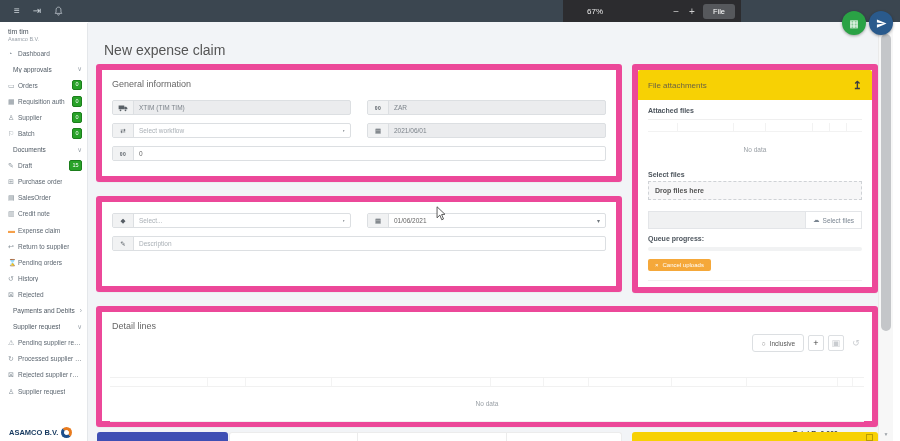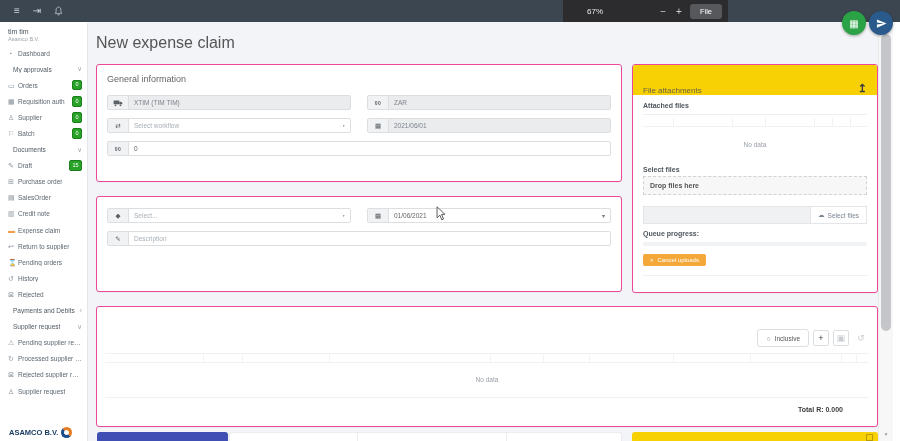--- a/index.html
+++ b/index.html
@@ -4,21 +4,21 @@
 <style>
   html,body{margin:0;padding:0}
   body{width:900px;height:441px;overflow:hidden;position:relative;background:#fff;
        font-family:"Liberation Sans",sans-serif;color:#555;-webkit-font-smoothing:antialiased}
 
   
   .topbar{position:absolute;left:0;top:0;width:900px;height:22px;background:#3b4650;
           display:flex;align-items:center;gap:13px;padding-left:14px;box-sizing:border-box;z-index:6}
   .tb-ic{color:#cdd5db;font-size:10px;line-height:1;cursor:pointer}
   .tb-ic svg{display:block}
-  .zoombox{position:absolute;left:563px;top:0;height:22px;width:165px;background:#2c2c2f;
+  .zoombox{position:absolute;left:563px;top:0;height:22px;width:178px;background:#2c2c2f;
            display:flex;align-items:center;padding:0 6px;box-sizing:border-box;color:#ececec;font-size:8px}
   .zoombox .zlevel{margin-left:18px}
   .zbtn{color:#cfcfcf;font-size:10px;cursor:pointer}
   .zbtn.minus{margin-left:auto}
   .zbtn.plus{margin-left:10px}
   .reset{background:#56585c;color:#fff;border:none;border-radius:3px;font-size:7.5px;
          padding:3px 10px;margin-left:8px;cursor:pointer;font-family:inherit}
 
   
   .fab{position:absolute;top:11px;width:24px;height:24px;border-radius:50%;z-index:7;cursor:pointer;
@@ -41,22 +41,22 @@
   .si-badge{margin-left:auto;background:#28a228;border:1px solid #1c7e1c;color:#fff;font-size:5.5px;
             line-height:1;padding:1.5px 2.5px;border-radius:2px}
   .si-chev{margin-left:auto;color:#9aa2aa;font-size:6.5px}
   .brand{position:absolute;bottom:3px;left:9px;display:flex;align-items:center;gap:3px;
          font-size:7.5px;font-weight:bold;color:#16395f}
   .brand-circle{width:5px;height:5px;border-radius:50%;border:3px solid #e87b1e;
                 border-left-color:#1d4f8c;border-bottom-color:#1d4f8c;display:inline-block}
 
   
   .main{position:absolute;left:88px;top:22px;width:790px;bottom:0;background:#f2f4f7;overflow:hidden}
-  .page-title{position:absolute;left:8px;top:12px;margin:0;font-size:16px;font-weight:normal;color:#555}
-  .panel{position:absolute;background:#fff;border:1px solid #ec4899;border-radius:3px;
+  .page-title{position:absolute;left:8px;top:12px;margin:8px;font-size:14px;font-weight:normal;color:#555}
+  .panel{position:absolute;background:#fff;border:6px solid #ec4899;border-radius:3px;
          box-sizing:border-box;box-shadow:0 1px 1px rgba(0,0,0,.03)}
   .panel h2{margin:0;padding:9px 10px 0;font-size:9px;font-weight:normal;color:#666}
   .p-general{left:8px;top:42px;width:526px;height:118px}
   .p-purpose{left:8px;top:174px;width:526px;height:96px}
   .p-attach{left:544px;top:42px;width:246px;height:229px}
   .p-details{left:8px;top:284px;width:782px;height:121px}
 
   .frow{display:flex;gap:16px;padding:0 10px;margin-top:8px}
   .frow.first{margin-top:11px}
   .field{flex:1;display:flex;align-items:center;height:15px;border:1px solid #dcdfe2;border-radius:2px;
@@ -64,21 +64,21 @@
   .fic{width:20px;align-self:stretch;background:#f1f2f3;border-right:1px solid #dcdfe2;flex:none;
        display:flex;align-items:center;justify-content:center;font-size:6.5px;color:#565d64}
   .fic.txt{font-size:5px;letter-spacing:.5px;font-weight:bold}
   .fval{padding:0 5px;font-size:6.5px;color:#666;white-space:nowrap}
   .field.disabled{background:#ebecee}
   .field.disabled .fval{color:#7c838a}
   .ph{color:#aab0b6}
   .caret{margin-left:auto;padding-right:5px;color:#6f767c;font-size:6px}
 
   
-  .attach-head{height:30px;background:#f7d104;border-radius:2px 2px 0 0;display:flex;align-items:flex-end;
+  .attach-head{height:30px;background:#f7d104;border-radius:2px 2px 0 0;display:flex;align-items:center;
                padding:0 10px;font-size:8px;color:#6b6344}
   .attach-head .up-ic{margin-left:auto;color:#3e3e3e;font-size:11px;font-weight:bold}
   .attach-body{padding:7px 10px 0}
   .subhead{font-size:7px;font-weight:bold;color:#4d555d;padding-bottom:5px;border-bottom:1px solid #efefef}
   .at-headers{display:flex;margin-top:3px;border-bottom:1px solid #f2f2f2}
   .at-h{font-size:6px;color:#9aa0a6;padding:4px 3px;border-right:1px solid #f2f2f2;
         white-space:nowrap;overflow:hidden;box-sizing:border-box}
   .at-h:nth-child(1){width:14%}.at-h:nth-child(2){width:26%}.at-h:nth-child(3){width:15%}
   .at-h:nth-child(4){width:22%}.at-h:nth-child(5){width:8%}.at-h:nth-child(6){width:8%}
   .at-h:nth-child(7){width:7%;border-right:none}
@@ -389,20 +389,21 @@
       <div class="qbar"></div>
       <button class="cancel-btn">
         <span>×</span>
         <span>Cancel uploads</span>
       </button>
       <div class="a-divider"></div>
     </div>
   </section>
 
   <section class="panel p-details">
+    <h2>Detail lines</h2>
     <div class="dl-controls">
       <div class="incl-pill">
         <span class="circ">○</span>
         <span>Inclusive</span>
       </div>
       <button class="ctl">+</button>
       <button class="ctl dis">▣</button>
       <button class="ctl dis nob">↺</button>
     </div>
     <div class="dl-headers">

